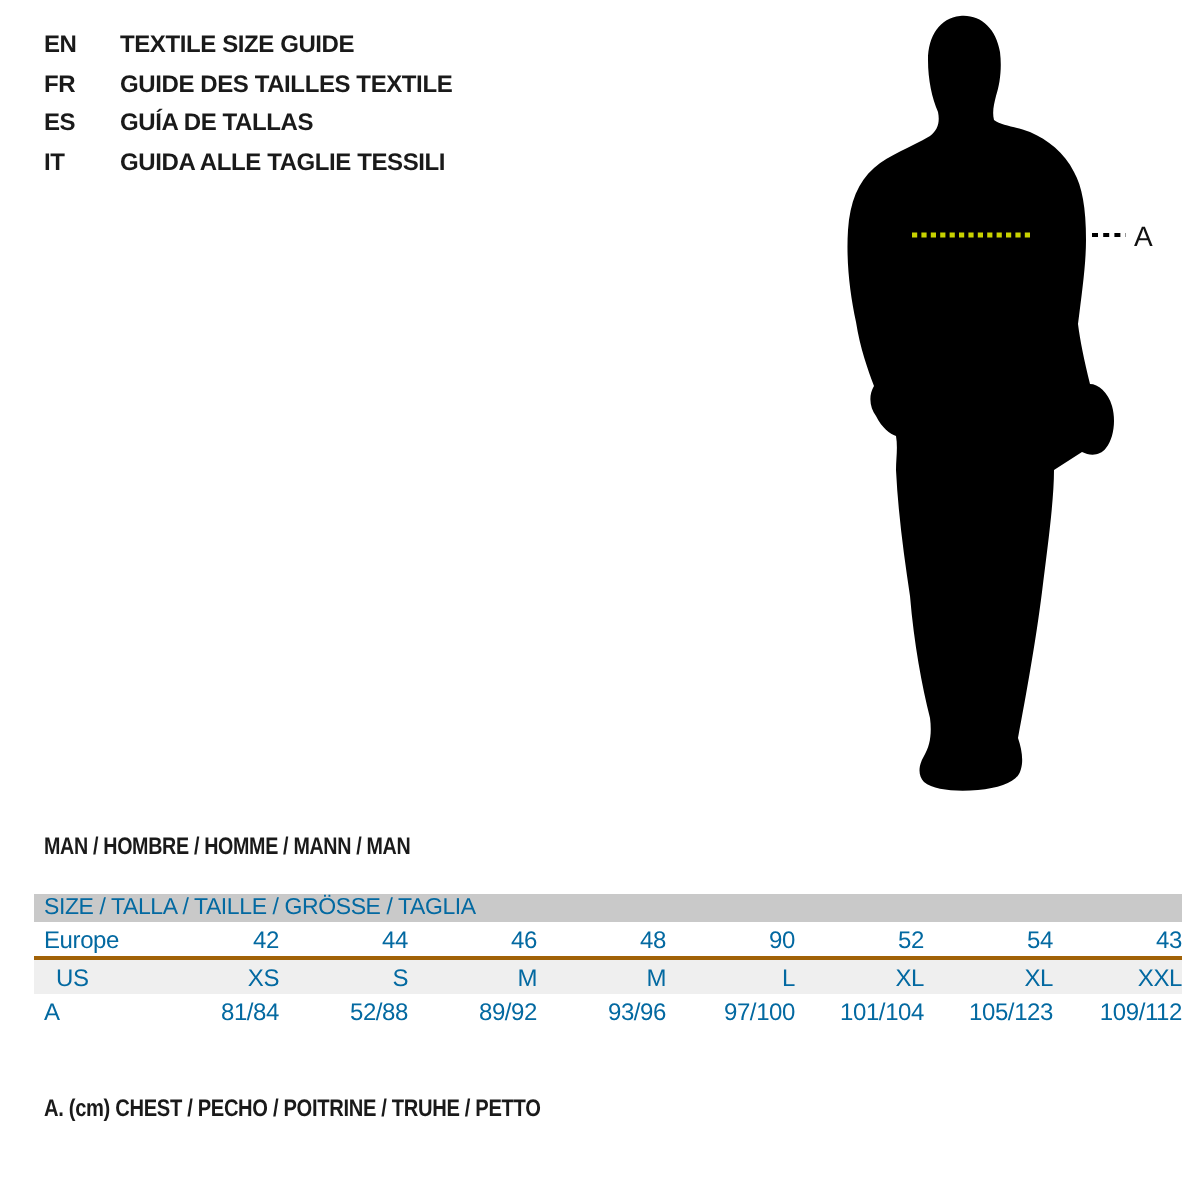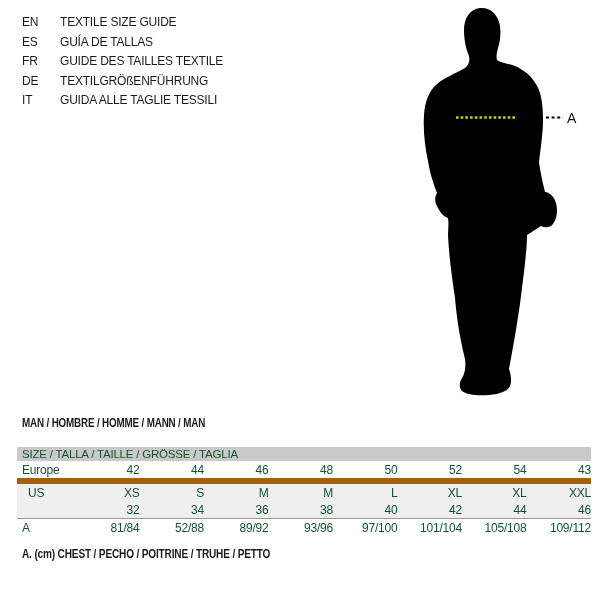--- a/index.html
+++ b/index.html
@@ -2,68 +2,65 @@
 <html><head>
 <meta charset="utf-8">
 <style>
   html,body{margin:0;padding:0;background:#ffffff;}
   .page{
     position:relative;width:600px;height:600px;background:#ffffff;overflow:hidden;
     font-family:"Liberation Sans","DejaVu Sans",sans-serif;color:#1a1a1a;
   }
   
   .lang-block{position:absolute;left:22px;top:13px;}
-  .lang-row{height:19.5px;line-height:19.5px;font-size:12px;font-weight:400;
+  .lang-row{height:19.5px;line-height:19.5px;font-size:12px;font-weight:700;
             letter-spacing:-0.2px;white-space:nowrap;}
   .lang-code{display:inline-block;width:38px;}
   
   .cat-block{position:absolute;left:20px;top:112px;}
   .cat-line{height:20px;line-height:20px;font-size:12px;font-weight:700;
             letter-spacing:-0.2px;white-space:nowrap;
             transform:scaleX(0.86);transform-origin:0 50%;}
   .man-title{position:absolute;left:22px;top:416px;font-size:12px;font-weight:700;
              letter-spacing:-0.2px;white-space:nowrap;
              transform:scaleX(0.82);transform-origin:0 0;}
   .footnote{position:absolute;left:22px;top:547px;font-size:12px;font-weight:700;
             letter-spacing:-0.2px;white-space:nowrap;
             transform:scaleX(0.84);transform-origin:0 0;}
   
   .figure-svg{position:absolute;left:410px;top:0;width:190px;height:400px;}
   .measure-label{font-family:"Liberation Sans","DejaVu Sans",sans-serif;
                  font-size:14px;fill:#111111;}
   
   .size-table{position:absolute;left:17px;top:447px;width:574px;
               border-collapse:collapse;table-layout:fixed;
-              font-size:12px;letter-spacing:-0.2px;color:#14532d;}
+              font-size:12px;letter-spacing:-0.2px;color:#0369a1;}
   .size-table td{height:17px;padding:0;text-align:right;font-weight:400;
                  white-space:nowrap;overflow:hidden;}
   .size-table td.header-cell{height:14px;background:#c9c9c9;text-align:left;
                              padding-left:5px;font-size:11.5px;}
   .size-table td.label{text-align:left;padding-left:5px;}
-  .size-table tr.r-europe td{border-bottom:6px solid #a16207;}
+  .size-table tr.r-europe td{border-bottom:2px solid #a16207;}
   .size-table tr.r-us td{background:#efefef;padding-left:11px;}
   .size-table tr.r-blank td{background:#efefef;border-bottom:1px solid #979797;}
 </style>
 </head>
 <body>
 
 <div class="page">
 
   <div class="lang-block">
     <div class="lang-row">
       <span class="lang-code">EN</span><span class="lang-label">TEXTILE SIZE GUIDE</span>
     </div>
     <div class="lang-row">
-      <span class="lang-code">ES</span><span class="lang-label">GUÍA DE TALLAS</span>
-    </div>
-    <div class="lang-row">
       <span class="lang-code">FR</span><span class="lang-label">GUIDE DES TAILLES TEXTILE</span>
     </div>
     <div class="lang-row">
-      <span class="lang-code">DE</span><span class="lang-label">TEXTILGRÖßENFÜHRUNG</span>
+      <span class="lang-code">ES</span><span class="lang-label">GUÍA DE TALLAS</span>
     </div>
     <div class="lang-row">
       <span class="lang-code">IT</span><span class="lang-label">GUIDA ALLE TAGLIE TESSILI</span>
     </div>
   </div>
 
 
   <svg class="figure-svg" viewBox="0 0 190 400" aria-hidden="true">
     <path fill="#000000" d="
       M 70,8
@@ -120,56 +117,45 @@
     <tbody>
         <tr>
       <td class="header-cell" colspan="9">SIZE / TALLA / TAILLE / GRÖSSE / TAGLIA</td>
     </tr>
     <tr class="r-europe">
       <td class="label">Europe</td>
       <td>42</td>
       <td>44</td>
       <td>46</td>
       <td>48</td>
-      <td>50</td>
+      <td>90</td>
       <td>52</td>
       <td>54</td>
       <td>43</td>
     </tr>
     <tr class="r-us">
       <td class="label">US</td>
       <td>XS</td>
       <td>S</td>
       <td>M</td>
       <td>M</td>
       <td>L</td>
       <td>XL</td>
       <td>XL</td>
       <td>XXL</td>
     </tr>
-    <tr class="r-blank">
-      <td class="label"></td>
-      <td>32</td>
-      <td>34</td>
-      <td>36</td>
-      <td>38</td>
-      <td>40</td>
-      <td>42</td>
-      <td>44</td>
-      <td>46</td>
-    </tr>
     <tr class="r-a">
       <td class="label">A</td>
       <td>81/84</td>
       <td>52/88</td>
       <td>89/92</td>
       <td>93/96</td>
       <td>97/100</td>
       <td>101/104</td>
-      <td>105/108</td>
+      <td>105/123</td>
       <td>109/112</td>
     </tr>
   </tbody>
     </table>
 
   <div class="footnote">A. (cm) CHEST / PECHO / POITRINE / TRUHE / PETTO</div>
 
 </div>
 
 </body></html>

